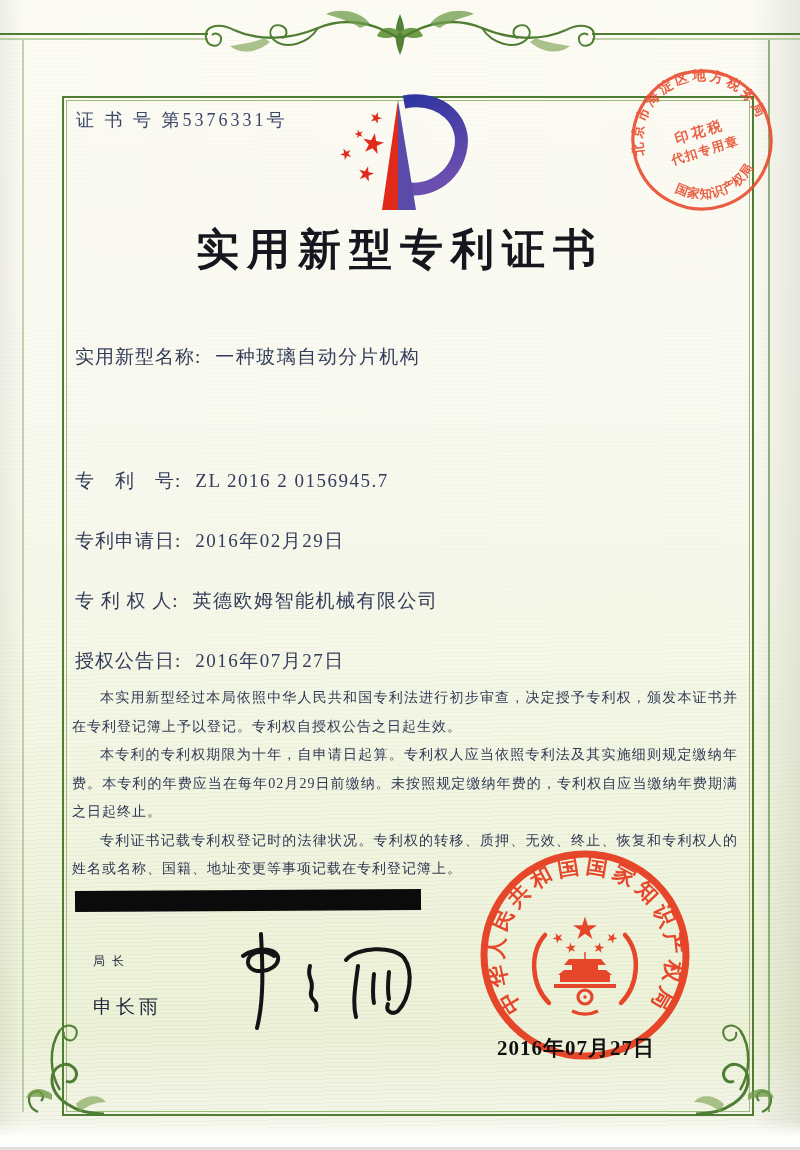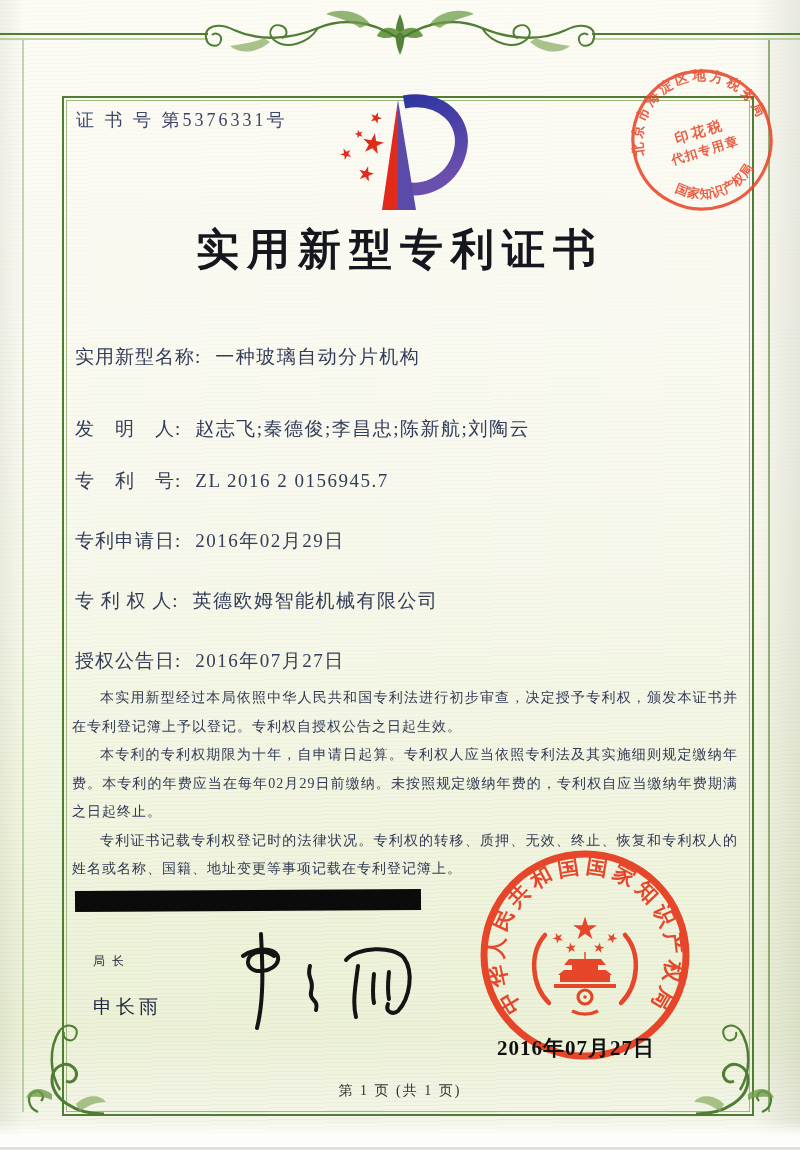--- a/index.html
+++ b/index.html
@@ -125,23 +125,20 @@
       <use href="#star" transform="translate(43,54) scale(11) rotate(10)"></use>
       <use href="#star" transform="translate(16,64) scale(6) rotate(-25)"></use>
       <use href="#star" transform="translate(36,84) scale(8) rotate(15)"></use>
     </g>
   </svg>
 
   <div class="title">实用新型专利证书</div>
 
   <div class="row" style="top:344px">
     <span class="flabel">实用新型名称:</span><span class="fvalue">一种玻璃自动分片机构</span>
-  </div>
-  <div class="row" style="top:416px">
-    <span class="flabel">发　明　人:</span><span class="fvalue">赵志飞;秦德俊;李昌忠;陈新航;刘陶云</span>
   </div>
   <div class="row" style="top:468px">
     <span class="flabel">专　利　号:</span><span class="fvalue">ZL 2016 2 0156945.7</span>
   </div>
   <div class="row" style="top:528px">
     <span class="flabel">专利申请日:</span><span class="fvalue">2016年02月29日</span>
   </div>
   <div class="row" style="top:588px">
     <span class="flabel">专 利 权 人:</span><span class="fvalue">英德欧姆智能机械有限公司</span>
   </div>
@@ -211,17 +208,16 @@
         <textPath href="#taxTop" startOffset="50%" text-anchor="middle">北京市海淀区地方税务局</textPath>
       </text>
       <text font-size="12.5" font-weight="bold" fill="#e8482b" letter-spacing="0.5" font-family="Liberation Serif, DejaVu Serif, serif">
         <textPath href="#taxBottom" startOffset="50%" text-anchor="middle">国家知识产权局</textPath>
       </text>
       <text y="-4" text-anchor="middle" font-size="14" font-weight="bold" fill="#e8482b" letter-spacing="3" font-family="Liberation Serif, DejaVu Serif, serif">印花税</text>
       <text y="15" text-anchor="middle" font-size="12.5" font-weight="bold" fill="#e8482b" letter-spacing="1.5" font-family="Liberation Serif, DejaVu Serif, serif">代扣专用章</text>
     </g>
   </svg>
 
-  <div class="footer">第 1 页 (共 1 页)</div>
 
   <div class="scan-bottom"></div>
   <div class="scan-edge"></div>
 </div>
 
 </body></html>

